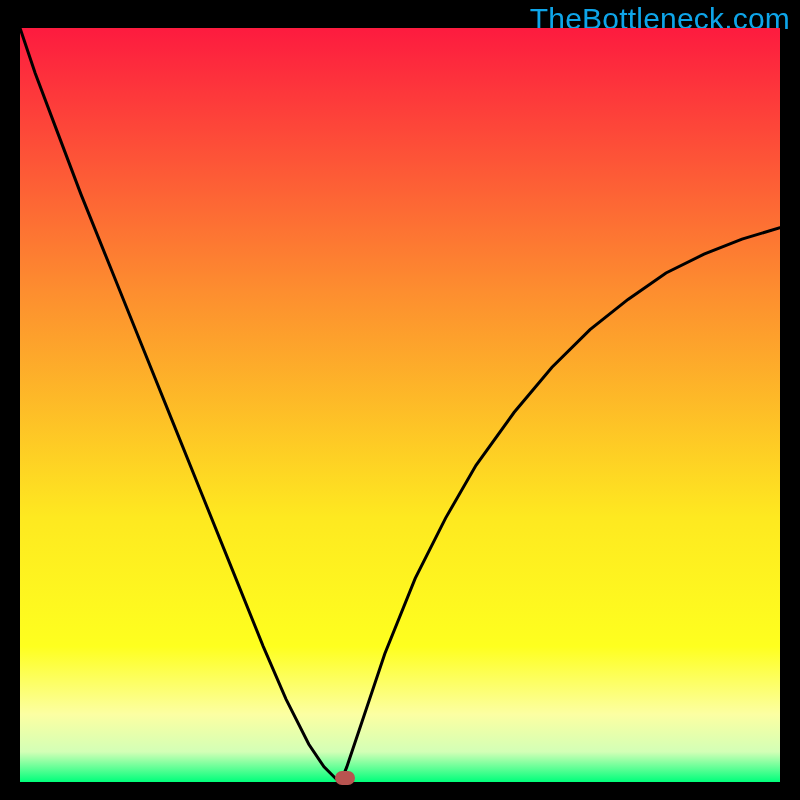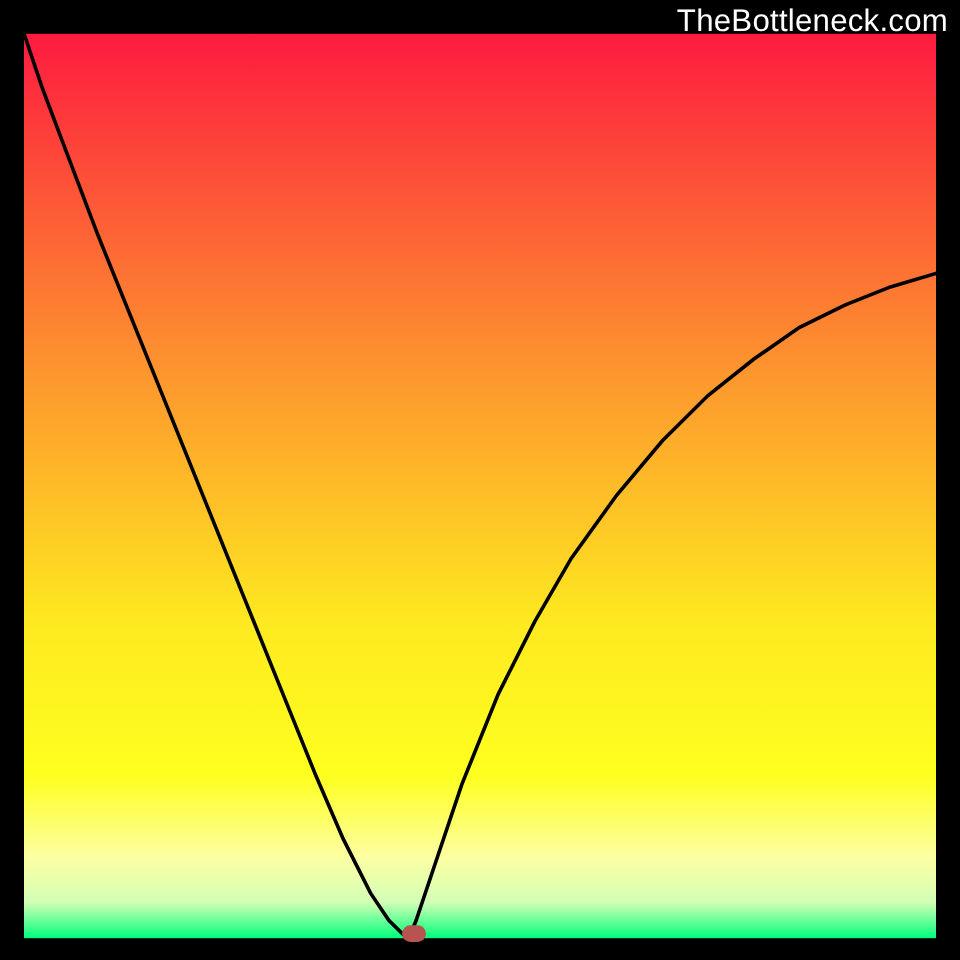--- a/index.html
+++ b/index.html
@@ -16,22 +16,22 @@
     top: 0;
     left: 0;
     width: 800px;
     height: 800px;
     background: #000;
   }
   .watermark {
     position: absolute;
     top: 2px;
     right: 10px;
-    color: #ffffff;
-    font-size: 26px;
+    color: #0ea5e9;
+    font-size: 30px;
     font-weight: 500;
     letter-spacing: 0.2px;
     font-family: Arial, sans-serif;
   }
   .plot {
     position: absolute;
     left: 20px;
     top: 28px;
     width: 760px;
     height: 754px;

